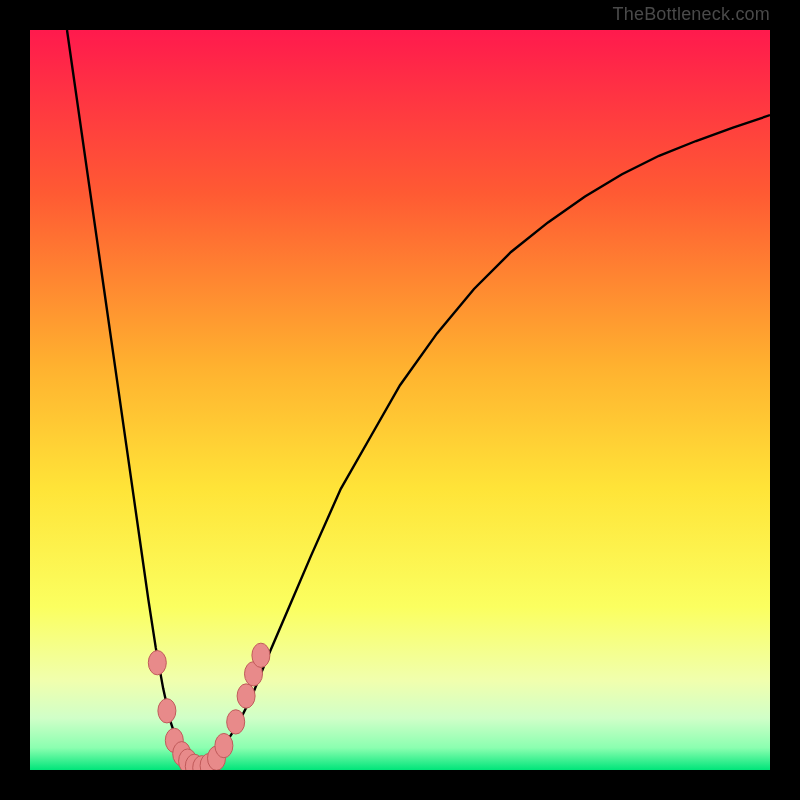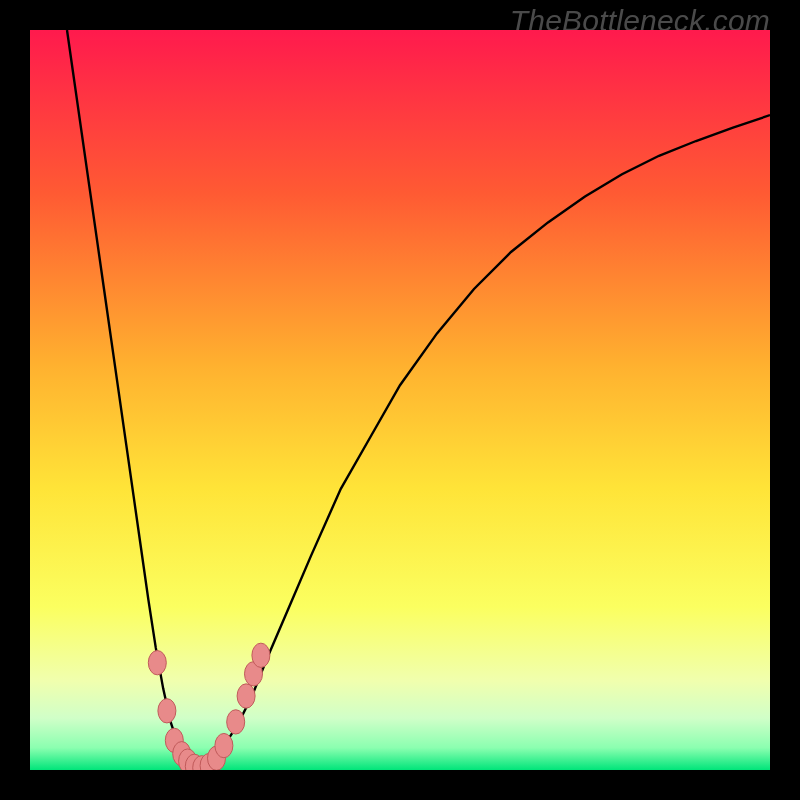--- a/index.html
+++ b/index.html
@@ -22,25 +22,24 @@
     left: 30px;
     top: 30px;
     width: 740px;
     height: 740px;
   }
   .watermark {
     position: absolute;
     right: 30px;
     top: 4px;
     color: #4a4a4a;
-    font-size: 30px;
+    font-size: 18px;
     font-weight: 500;
     letter-spacing: 0.2px;
     user-select: none;
-    font-style: italic;
   }
   svg { display: block; }
 </style>
 </head>
 <body>
 
 <div class="outer">
 
   <div class="watermark">TheBottleneck.com</div>
 

